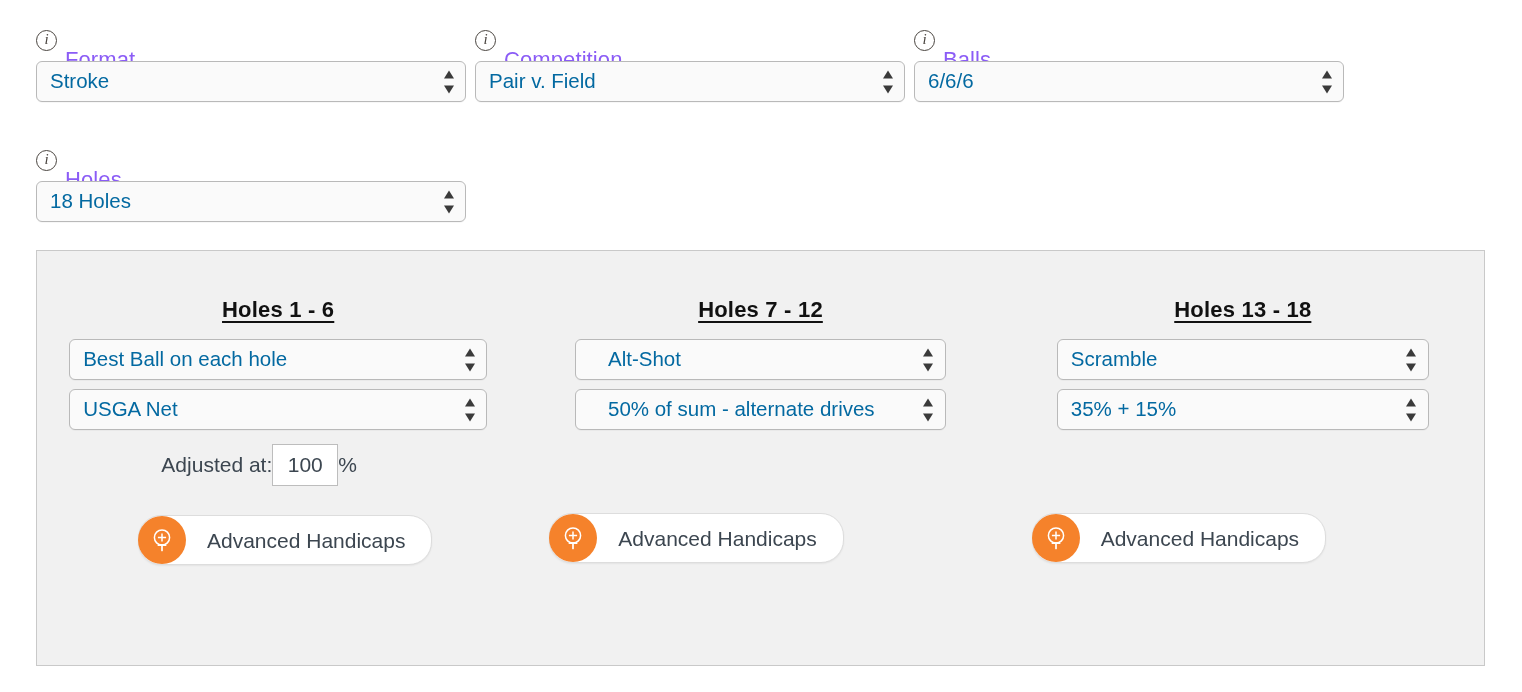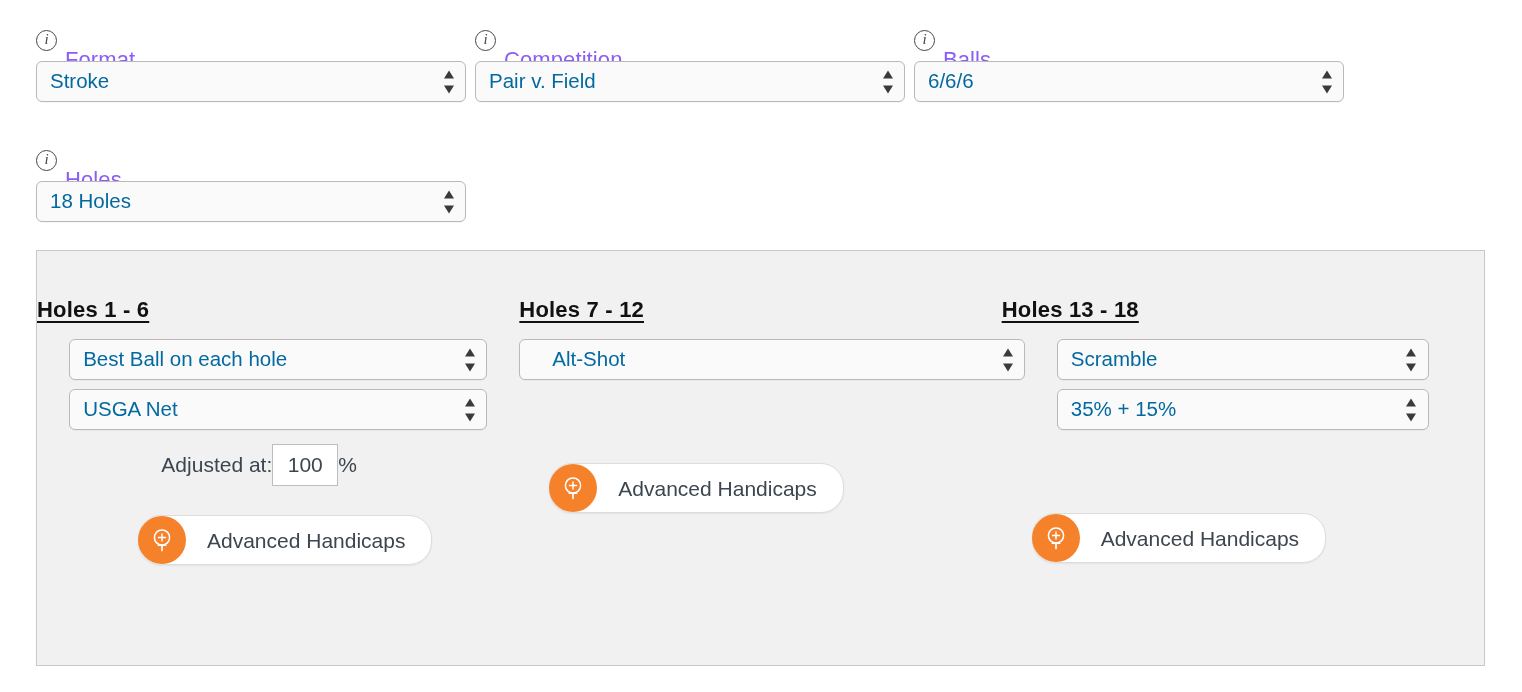--- a/index.html
+++ b/index.html
@@ -131,32 +131,32 @@
     left: 0; top: 0;
     width: 100%;
     display: flex;
   }
   .col {
     width: 33.333%;
     box-sizing: border-box;
     padding-top: 46px;
   }
   .col-head {
-    text-align: left;
+    text-align: center;
     font-size: 22px;
     font-weight: bold;
     color: #111111;
     text-decoration: underline;
     text-underline-offset: 4px;
     margin-bottom: 16px;
     letter-spacing: .2px;
   }
   .col .sel { margin: 0 auto 9px auto; }
   .col-1 .sel { width: 418px; }
-  .col-2 .sel { width: 506px; padding-left: 32px; }
+  .col-2 .sel { width: 371px; padding-left: 32px; }
   .col-3 .sel { width: 372px; }
 
   
   .adjusted-row {
     display: flex;
     align-items: center;
     justify-content: center;
     margin-top: 14px;
     margin-left: -38px;
   }
@@ -342,20 +342,27 @@
       <div class="col-head">Holes 7 - 12</div>
 
       <div class="sel">
         <span class="val">Alt-Shot</span>
         <span class="stepper">
             <i class="up"></i>
             <i class="down"></i>
           </span>
       </div>
 
+      <div class="sel">
+        <span class="val">50% of sum - alternate drives</span>
+        <span class="stepper">
+            <i class="up"></i>
+            <i class="down"></i>
+          </span>
+      </div>
 
       <div class="ah-wrap c2">
         <div class="ah-btn">
           <span class="tee-icon">
             <svg width="30" height="30" viewBox="0 0 30 30" aria-hidden="true">
               <circle cx="15" cy="12.5" r="7.6" fill="none" stroke="#ffffff" stroke-width="1.5"></circle>
               <line x1="15" y1="8.4" x2="15" y2="16.6" stroke="#ffffff" stroke-width="1.5"></line>
               <line x1="10.9" y1="12.5" x2="19.1" y2="12.5" stroke="#ffffff" stroke-width="1.5"></line>
               <path d="M11.4 20.2 H18.6" stroke="#ffffff" stroke-width="1.7" stroke-linecap="round"></path>
               <path d="M15 20.2 V25.4" stroke="#ffffff" stroke-width="1.7" stroke-linecap="round"></path>

